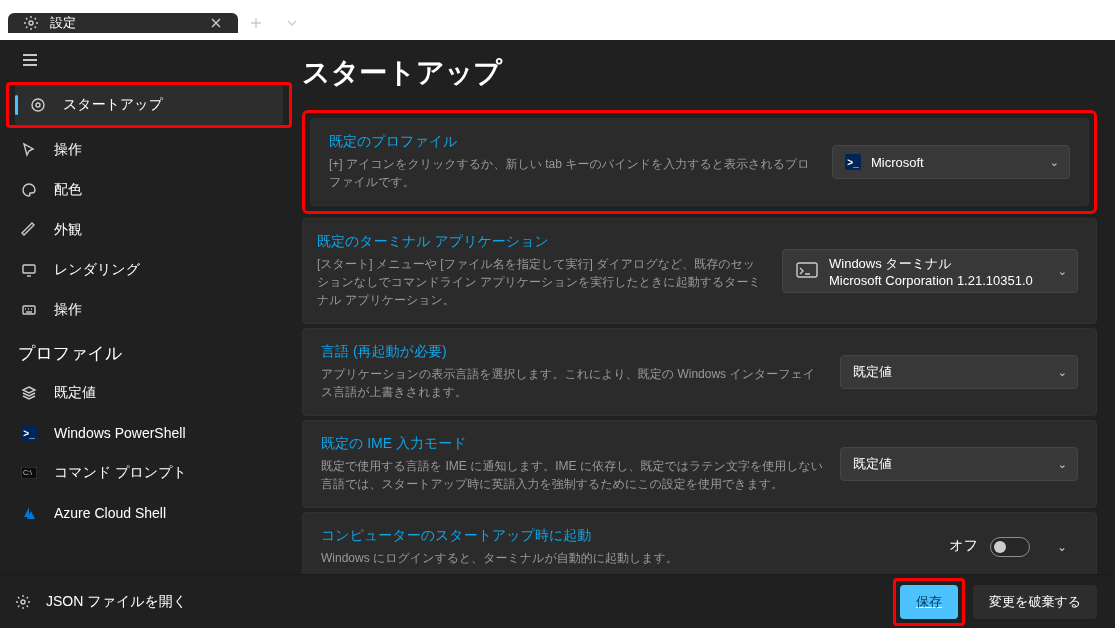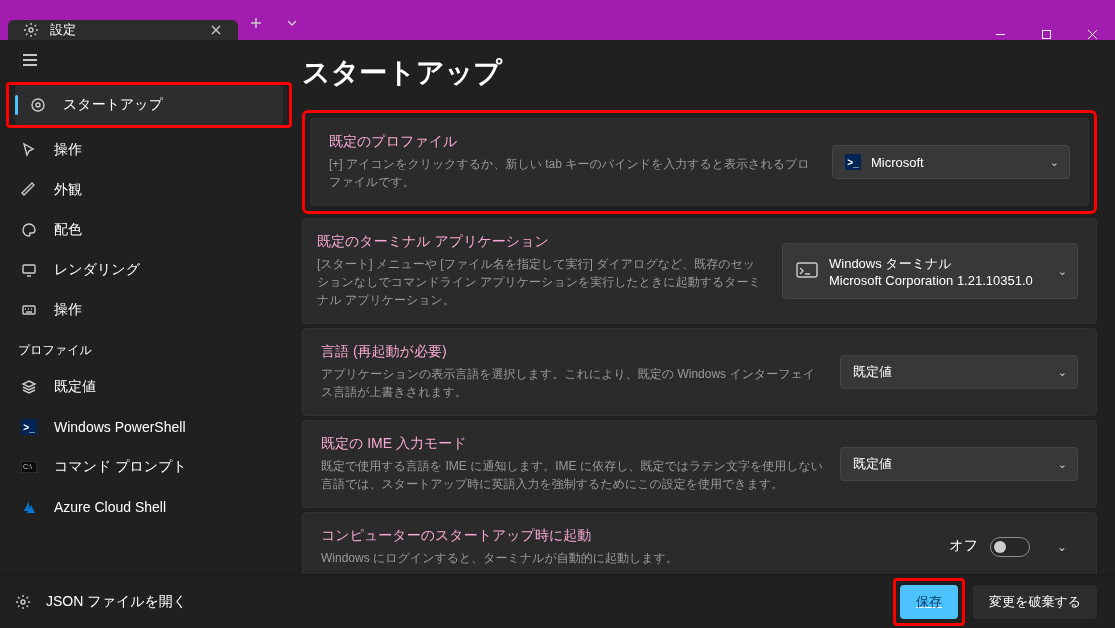--- a/index.html
+++ b/index.html
@@ -9,22 +9,22 @@
   font-family: "Segoe UI", "Yu Gothic UI", Meiryo, sans-serif;
   color: #ffffff;
   overflow: hidden;
   font-size: 14px;
 }
 
 
 .titlebar {
   height: 40px;
   display: flex;
-  align-items: flex-end;
-  background: #a21caf;
+  align-items: center;
+  background: #ffffff;
 }
 .tab {
   background: #2c2c2c;
   display: flex;
   align-items: center;
   padding: 0 12px 0 14px;
   gap: 10px;
   min-width: 230px;
   border-top-left-radius: 6px;
   border-top-right-radius: 6px;
@@ -102,21 +102,21 @@
   background: #4cc2ff;
   border-radius: 2px;
 }
 .nav-icon {
   width: 18px; height: 18px;
   display: flex; align-items: center; justify-content: center;
   color: #ccc;
 }
 .nav-section-header {
   padding: 12px 18px 8px;
-  font-size: 12px;
+  font-size: 17px;
   color: #ffffff;
 }
 .highlight-red {
   border: 3px solid #f00;
 }
 
 
 .main {
   flex: 1;
   display: flex;
@@ -141,21 +141,21 @@
   padding: 14px 18px;
   display: flex;
   align-items: center;
   gap: 16px;
   margin-bottom: 4px;
 }
 .card.with-icon { padding-left: 14px; }
 .card .info { flex: 1; min-width: 0; }
 .card .t1 {
   font-size: 14px;
-  color: #f9a8d4;
+  color: #0ea5e9;
 }
 .card .t2 {
   font-size: 12px;
   color: #9a9a9a;
   margin-top: 4px;
   line-height: 1.5;
 }
 .card-highlight {
   border: 3px solid #f00;
   border-radius: 6px;
@@ -347,32 +347,32 @@
         <span class="nav-icon">
           <svg width="16" height="16" viewBox="0 0 16 16" class="svg-icon">
               <path d="M3 2l3 11 2-4 4-2z"></path>
             </svg>
         </span>
         <span>操作</span>
       </div>
       <div class="nav-item">
         <span class="nav-icon">
           <svg width="16" height="16" viewBox="0 0 16 16" class="svg-icon">
+              <path d="M8 2a6 6 0 100 12c1 0 1-1 1-1s-1-1 0-2h2a3 3 0 003-3 6 6 0 00-6-6z"></path>
+            </svg>
+        </span>
+        <span>配色</span>
+      </div>
+      <div class="nav-item">
+        <span class="nav-icon">
+          <svg width="16" height="16" viewBox="0 0 16 16" class="svg-icon">
               <path d="M3 13l2-2 8-8-2-2-8 8-2 2 2 2z"></path>
             </svg>
         </span>
         <span>外観</span>
-      </div>
-      <div class="nav-item">
-        <span class="nav-icon">
-          <svg width="16" height="16" viewBox="0 0 16 16" class="svg-icon">
-              <path d="M8 2a6 6 0 100 12c1 0 1-1 1-1s-1-1 0-2h2a3 3 0 003-3 6 6 0 00-6-6z"></path>
-            </svg>
-        </span>
-        <span>配色</span>
       </div>
       <div class="nav-item">
         <span class="nav-icon">
           <svg width="16" height="16" viewBox="0 0 16 16" class="svg-icon">
               <rect x="2" y="3" width="12" height="8" rx="1"></rect>
               <path d="M6 14h4"></path>
             </svg>
         </span>
         <span>レンダリング</span>
       </div>
@@ -439,21 +439,21 @@
             <span class="chev">⌄</span>
           </div>
         </div>
       </div>
 
       <div class="card with-icon">
         <div class="info">
           <div class="t1">既定のターミナル アプリケーション</div>
           <div class="t2">[スタート] メニューや [ファイル名を指定して実行] ダイアログなど、既存のセッションなしでコマンドライン アプリケーションを実行したときに起動するターミナル アプリケーション。</div>
         </div>
-        <div class="dropdown dd-wide" style="height:56px;">
+        <div class="dropdown dd-wide" style="height:44px;">
           <span class="term-icon">
             <svg width="22" height="18" viewBox="0 0 22 18" class="svg-icon">
                 <rect x="1" y="1" width="20" height="14" rx="2"></rect>
                 <path d="M4 6l3 3-3 3M9 12h5"></path>
               </svg>
           </span>
           <div style="flex:1;">
             <div>Windows ターミナル</div>
             <div class="sub">Microsoft Corporation   1.21.10351.0</div>
           </div>

